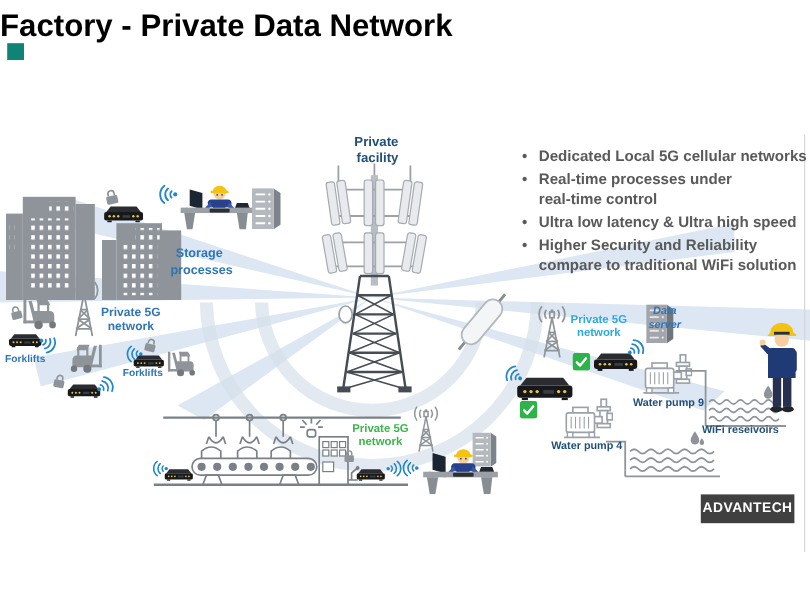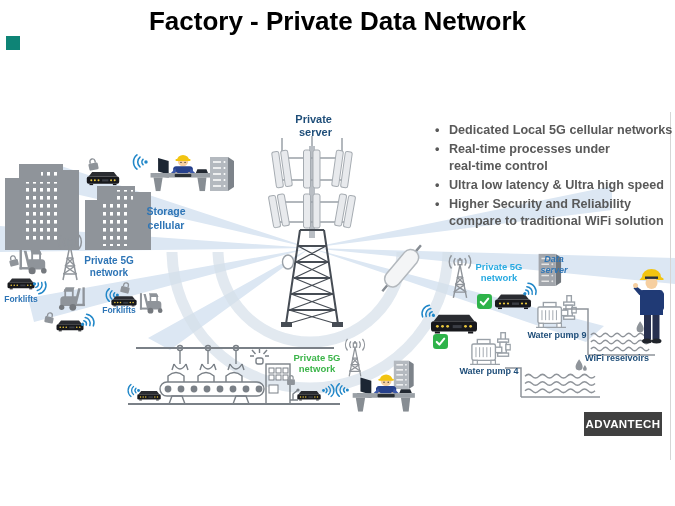--- a/index.html
+++ b/index.html
@@ -1,21 +1,21 @@
 <!DOCTYPE html>
 <html><head>
 <meta charset="utf-8">
 <style>
   html,body{margin:0;padding:0;background:#fff;}
   #stage{position:relative;width:675px;height:506px;background:#fff;overflow:hidden;
          font-family:"Liberation Sans",sans-serif;}
   .abs{position:absolute;}
   .lbl{font-weight:700;color:#2e75b6;text-align:center;line-height:1.22;}
   .lbl-dark{font-weight:700;color:#1f4e79;text-align:center;line-height:1.2;}
-  #title{left:0;top:6px;width:675px;text-align:center;font-size:26px;font-weight:700;color:#000;}
+  #title{left:0;top:6px;width:675px;font-size:26px;font-weight:700;color:#000;}
   #benefits{left:432px;top:122px;width:246px;margin:0;padding:0;list-style:none;}
   #benefits li{position:relative;padding-left:17px;margin-bottom:3px;font-size:12.6px;
                font-weight:700;color:#595959;line-height:1.3;}
   #benefits li::before{content:"•";position:absolute;left:3px;color:#595959;}
   #benefits li:nth-child(2){max-width:178px;}
   #benefits li:nth-child(4){max-width:232px;}
   #pn-label{left:272px;top:113px;width:60px;text-align:right;font-size:11px;line-height:1.18;}
   #five-g{left:331px;top:98px;font-size:40px;font-weight:700;color:#2e75b6;}
   #storage-label{left:142px;top:205px;width:48px;font-size:10.5px;line-height:1.3;}
   #p5g-left{left:82px;top:255px;width:54px;font-size:10px;}
@@ -189,21 +189,21 @@
 
   <div id="title" class="abs">Factory - Private Data Network</div>
 
   <ul id="benefits" class="abs">
     <li>Dedicated Local 5G cellular networks</li>
     <li>Real-time processes under real-time control</li>
     <li>Ultra low latency &amp; Ultra high speed</li>
     <li>Higher Security and Reliability compare to traditional WiFi solution</li>
   </ul>
 
-  <div id="pn-label" class="abs lbl-dark">Private server</div>
+  <div id="pn-label" class="abs lbl-dark">Private facility</div>
   <svg class="abs" style="left:266px;top:136px" width="92" height="196" viewBox="0 0 92 196">
     <g stroke="#9aa1a8" stroke-width="1.5">
         <path d="M16,2 V16 M46,0 V14 M76,2 V16"></path>
       </g>
     <rect x="43" y="10" width="6" height="92" fill="#b9bec4"></rect>
     <path d="M16,22 H76 M16,44 H76 M14,66 H78 M14,86 H78" stroke="#9aa1a8" stroke-width="1.5"></path>
     <g fill="#e8eaed" stroke="#a5abb1" stroke-width="1">
       <g transform="rotate(-8 16 33)">
           <rect x="8" y="15" width="7" height="36" rx="2"></rect>
           <rect x="17" y="15" width="7" height="36" rx="2"></rect>
@@ -251,21 +251,21 @@
       <rect x="92" y="30" width="38" height="64"></rect>
       <rect x="130" y="36" width="16" height="58"></rect>
     </g>
     <rect x="18" y="26" width="36" height="60" fill="url(#win)"></rect>
     <rect x="36" y="12" width="20" height="10" fill="url(#win)"></rect>
     <rect x="96" y="48" width="30" height="42" fill="url(#win)"></rect>
     <rect x="108" y="34" width="20" height="10" fill="url(#win)"></rect>
     <rect x="3" y="30" width="4" height="26" fill="url(#win)"></rect>
   </svg>
 
-  <div id="storage-label" class="abs lbl">Storage cellular</div>
+  <div id="storage-label" class="abs lbl">Storage processes</div>
 
   <svg class="abs" style="left:87px;top:157px;transform:rotate(-12deg)" width="12" height="14" viewBox="0 0 14 16">
       <use href="#sym-lock"></use>
     </svg>
   <svg class="abs" style="left:85px;top:169px" width="36" height="17" viewBox="0 0 40 18">
       <use href="#sym-router"></use>
     </svg>
 
   <svg class="abs" style="left:131px;top:153px;transform:scaleX(-1)" width="18" height="18" viewBox="0 0 24 24">
       <use href="#sym-wifi"></use>

